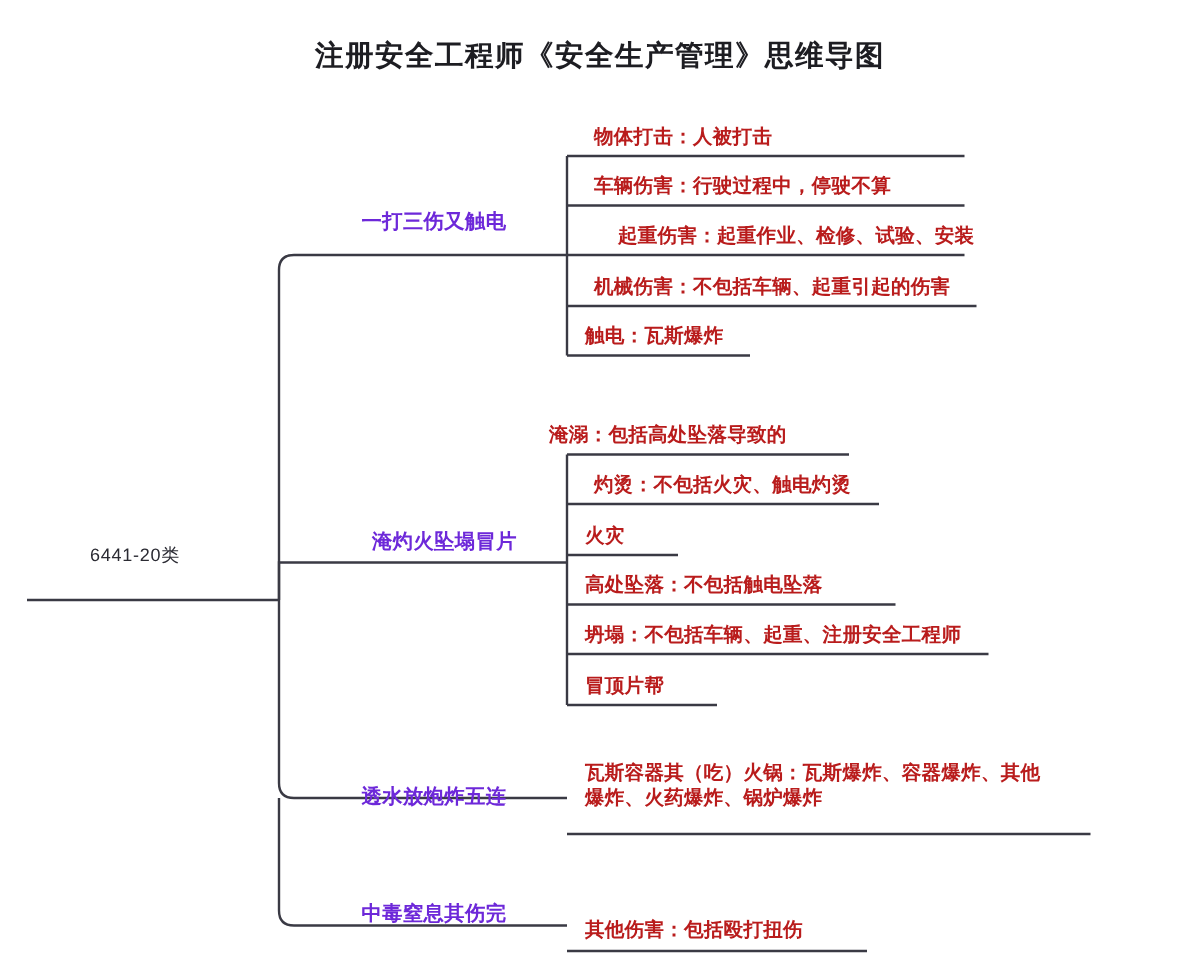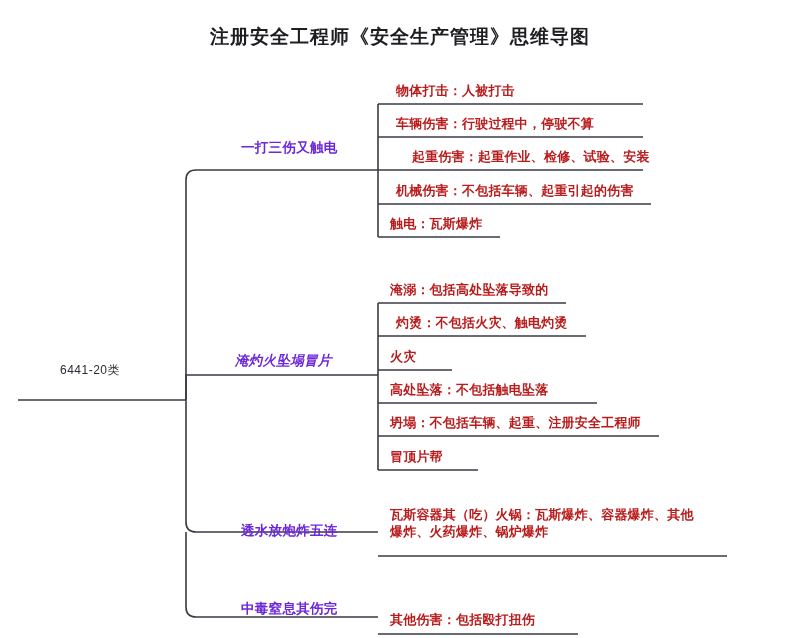--- a/index.html
+++ b/index.html
@@ -121,24 +121,24 @@
 <div class="node leaf-label" style="left:396px; top:148px;margin-left:16px;">
   <span class="txt">起重伤害：起重作业、检修、试验、安装</span>
 </div>
 <div class="node leaf-label" style="left:396px; top:182px;">
   <span class="txt">机械伤害：不包括车辆、起重引起的伤害</span>
 </div>
 <div class="node leaf-label" style="left:390px; top:215px;">
   <span class="txt">触电：瓦斯爆炸</span>
 </div>
 
-<div class="node branch-label" style="left:235px; top:352px;font-style:italic;">
+<div class="node branch-label" style="left:248px; top:352px;">
   <span class="txt">淹灼火坠塌冒片</span>
 </div>
-<div class="node leaf-label" style="left:390px; top:281px;">
+<div class="node leaf-label" style="left:366px; top:281px;">
   <span class="txt">淹溺：包括高处坠落导致的</span>
 </div>
 <div class="node leaf-label" style="left:396px; top:314px;">
   <span class="txt">灼烫：不包括火灾、触电灼烫</span>
 </div>
 <div class="node leaf-label" style="left:390px; top:348px;font-family:Liberation Serif, serif;">
   <span class="txt">火灾</span>
 </div>
 <div class="node leaf-label" style="left:390px; top:381px;">
   <span class="txt">高处坠落：不包括触电坠落</span>

